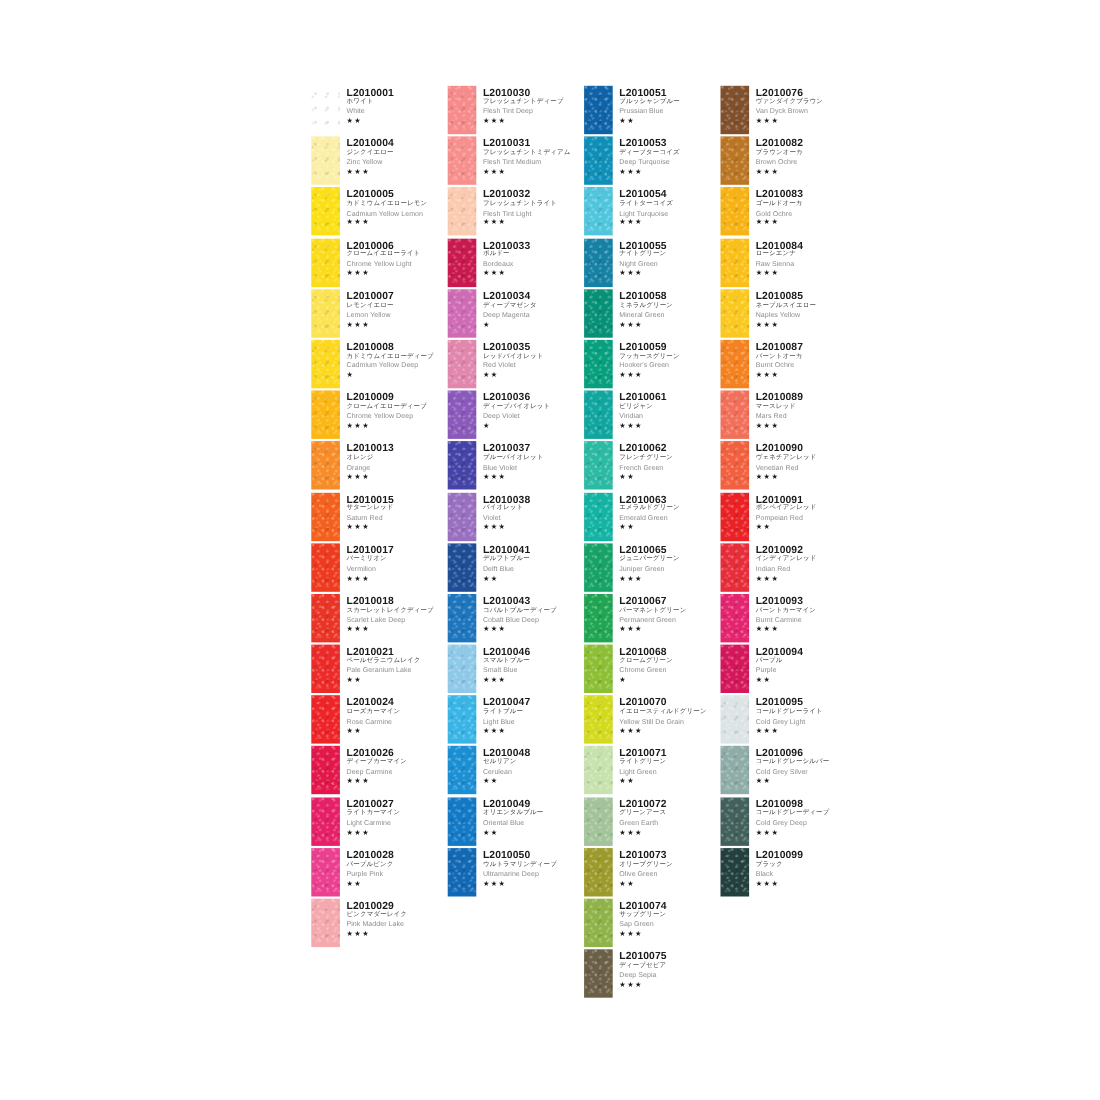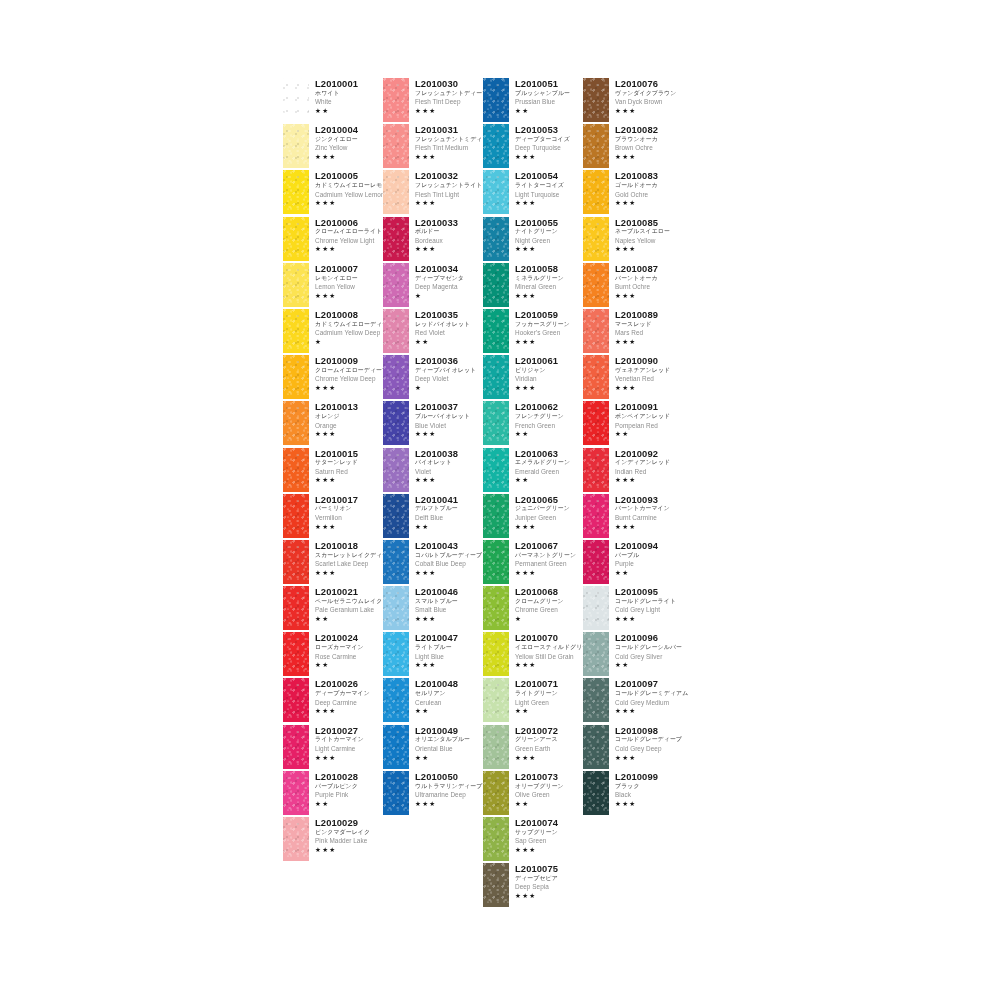--- a/index.html
+++ b/index.html
@@ -18,21 +18,21 @@
   }
   #columns {
     position: absolute;
     left: 283px;
     top: 78px;
     display: flex;
     flex-direction: row;
     gap: 0px;
   }
   .color-column {
-    width: 100px;
+    width: 124px;
     display: flex;
     flex-direction: column;
   }
   .swatch-row {
     display: flex;
     flex-direction: row;
     align-items: flex-start;
     height: 46.2px;
     margin-bottom: 0px;
   }
@@ -593,20 +593,29 @@
         <div class="swatch-row">
           <div class="swatch-chip" style="background-color: rgb(246, 179, 19);"></div>
           <div class="swatch-info">
             <span class="code">L2010083</span>
             <span class="name-jp">ゴールドオーカ</span>
             <span class="name-en">Gold Ochre</span>
             <span class="stars">★★★</span>
           </div>
         </div>
         <div class="swatch-row">
+          <div class="swatch-chip" style="background-color: rgb(251, 192, 24);"></div>
+          <div class="swatch-info">
+            <span class="code">L2010084</span>
+            <span class="name-jp">ローシエンナ</span>
+            <span class="name-en">Raw Sienna</span>
+            <span class="stars">★★★</span>
+          </div>
+        </div>
+        <div class="swatch-row">
           <div class="swatch-chip" style="background-color: rgb(251, 200, 30);"></div>
           <div class="swatch-info">
             <span class="code">L2010085</span>
             <span class="name-jp">ネープルスイエロー</span>
             <span class="name-en">Naples Yellow</span>
             <span class="stars">★★★</span>
           </div>
         </div>
         <div class="swatch-row">
           <div class="swatch-chip" style="background-color: rgb(245, 130, 32);"></div>
@@ -680,29 +689,20 @@
             <span class="stars">★★★</span>
           </div>
         </div>
         <div class="swatch-row">
           <div class="swatch-chip" style="background-color: rgb(143, 173, 168);"></div>
           <div class="swatch-info">
             <span class="code">L2010096</span>
             <span class="name-jp">コールドグレーシルバー</span>
             <span class="name-en">Cold Grey Silver</span>
             <span class="stars">★★</span>
-          </div>
-        </div>
-        <div class="swatch-row">
-          <div class="swatch-chip" style="background-color: rgb(83, 112, 107);"></div>
-          <div class="swatch-info">
-            <span class="code">L2010097</span>
-            <span class="name-jp">コールドグレーミディアム</span>
-            <span class="name-en">Cold Grey Medium</span>
-            <span class="stars">★★★</span>
           </div>
         </div>
         <div class="swatch-row">
           <div class="swatch-chip" style="background-color: rgb(66, 96, 92);"></div>
           <div class="swatch-info">
             <span class="code">L2010098</span>
             <span class="name-jp">コールドグレーディープ</span>
             <span class="name-en">Cold Grey Deep</span>
             <span class="stars">★★★</span>
           </div>

